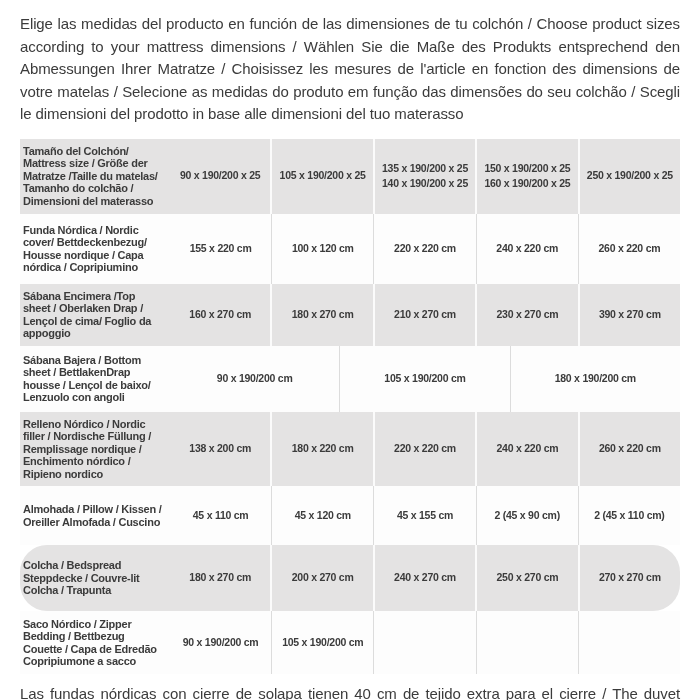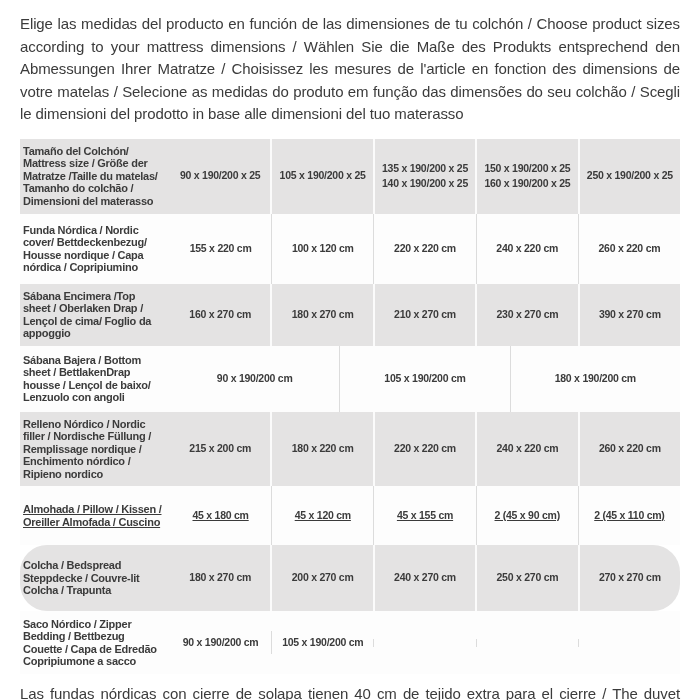--- a/index.html
+++ b/index.html
@@ -23,23 +23,23 @@
   }
   .size-table{margin-top:13px;width:660px;}
   .srow{display:flex;align-items:stretch;}
   .srow:nth-child(odd){background:var(--row-shaded);}
   .srow:nth-child(even){background:var(--row-plain);}
   .srow:nth-child(1){min-height:75px;}
   .srow:nth-child(2){min-height:70px;}
   .srow:nth-child(3){min-height:62px;}
   .srow:nth-child(4){min-height:66px;}
   .srow:nth-child(5){min-height:73px;}
-  .srow:nth-child(6){min-height:59px;text-decoration:underline;}
+  .srow:nth-child(6){min-height:59px;}
   .srow:nth-child(7){min-height:66px;border-radius:27px;}
-  .srow:nth-child(8){min-height:63px;align-items:center;}
+  .srow:nth-child(8){min-height:63px;}
   .lcell{
     width:150px;flex:0 0 150px;display:flex;align-items:center;
     padding:6px 6px 6px 3px;
     font-size:11px;font-weight:bold;line-height:12.5px;letter-spacing:-0.25px;
   }
   .dcell{
     flex:1 1 0;display:flex;align-items:center;justify-content:center;
     text-align:center;font-size:10.5px;font-weight:bold;line-height:1.45;
     letter-spacing:-0.25px;white-space:pre-line;padding:4px 1px;
   }
@@ -87,30 +87,30 @@
 
     <div class="srow">
       <div class="lcell">Sábana Bajera / Bottom sheet / BettlakenDrap housse / Lençol de baixo/ Lenzuolo con angoli</div>
       <div class="dcell">90 x 190/200 cm</div>
       <div class="dcell">105 x 190/200 cm</div>
       <div class="dcell">180 x 190/200 cm</div>
     </div>
 
     <div class="srow">
       <div class="lcell">Relleno Nórdico / Nordic filler / Nordische Füllung / Remplissage nordique / Enchimento nórdico / Ripieno nordico</div>
-      <div class="dcell">215 x 200 cm</div>
+      <div class="dcell">138 x 200 cm</div>
       <div class="dcell">180 x 220 cm</div>
       <div class="dcell">220 x 220 cm</div>
       <div class="dcell">240 x 220 cm</div>
       <div class="dcell">260 x 220 cm</div>
     </div>
 
     <div class="srow">
       <div class="lcell">Almohada  / Pillow / Kissen / Oreiller Almofada / Cuscino</div>
-      <div class="dcell">45 x 180 cm</div>
+      <div class="dcell">45 x 110 cm</div>
       <div class="dcell">45 x 120 cm</div>
       <div class="dcell">45 x 155 cm</div>
       <div class="dcell">2 (45 x 90 cm)</div>
       <div class="dcell">2 (45 x 110 cm)</div>
     </div>
 
     <div class="srow">
       <div class="lcell">Colcha / Bedspread Steppdecke / Couvre-lit Colcha / Trapunta</div>
       <div class="dcell">180 x 270 cm</div>
       <div class="dcell">200 x 270 cm</div>

